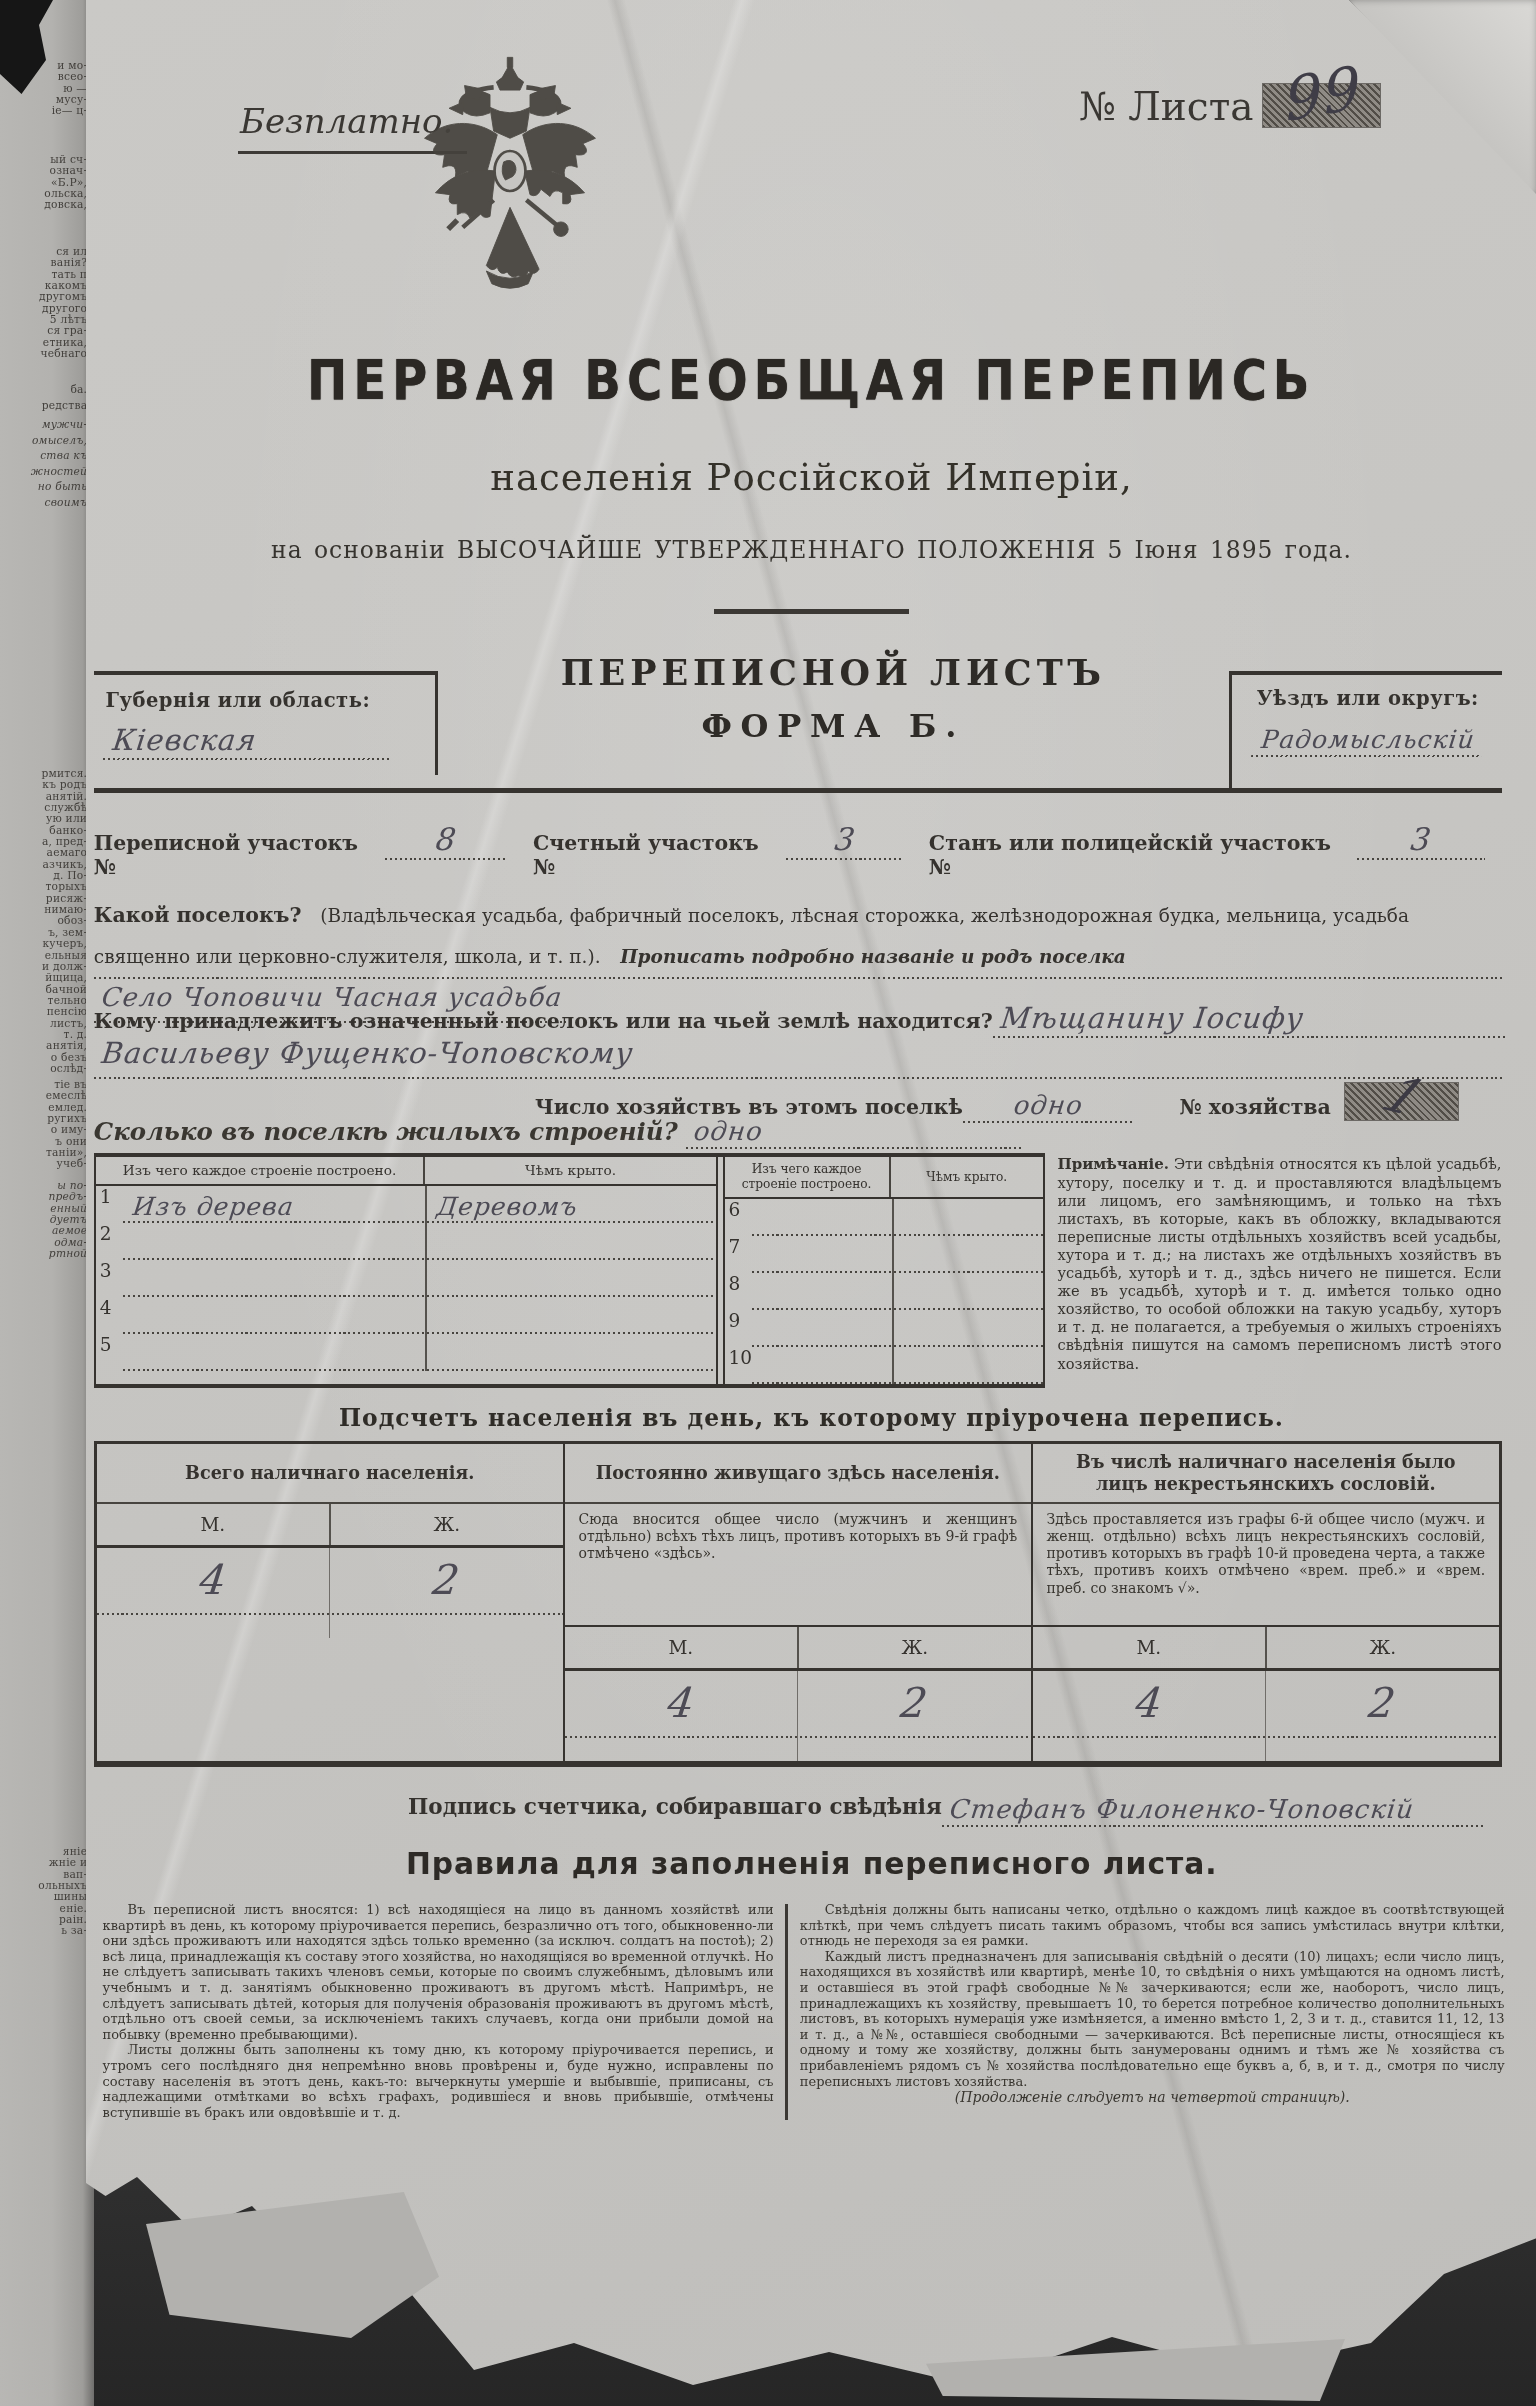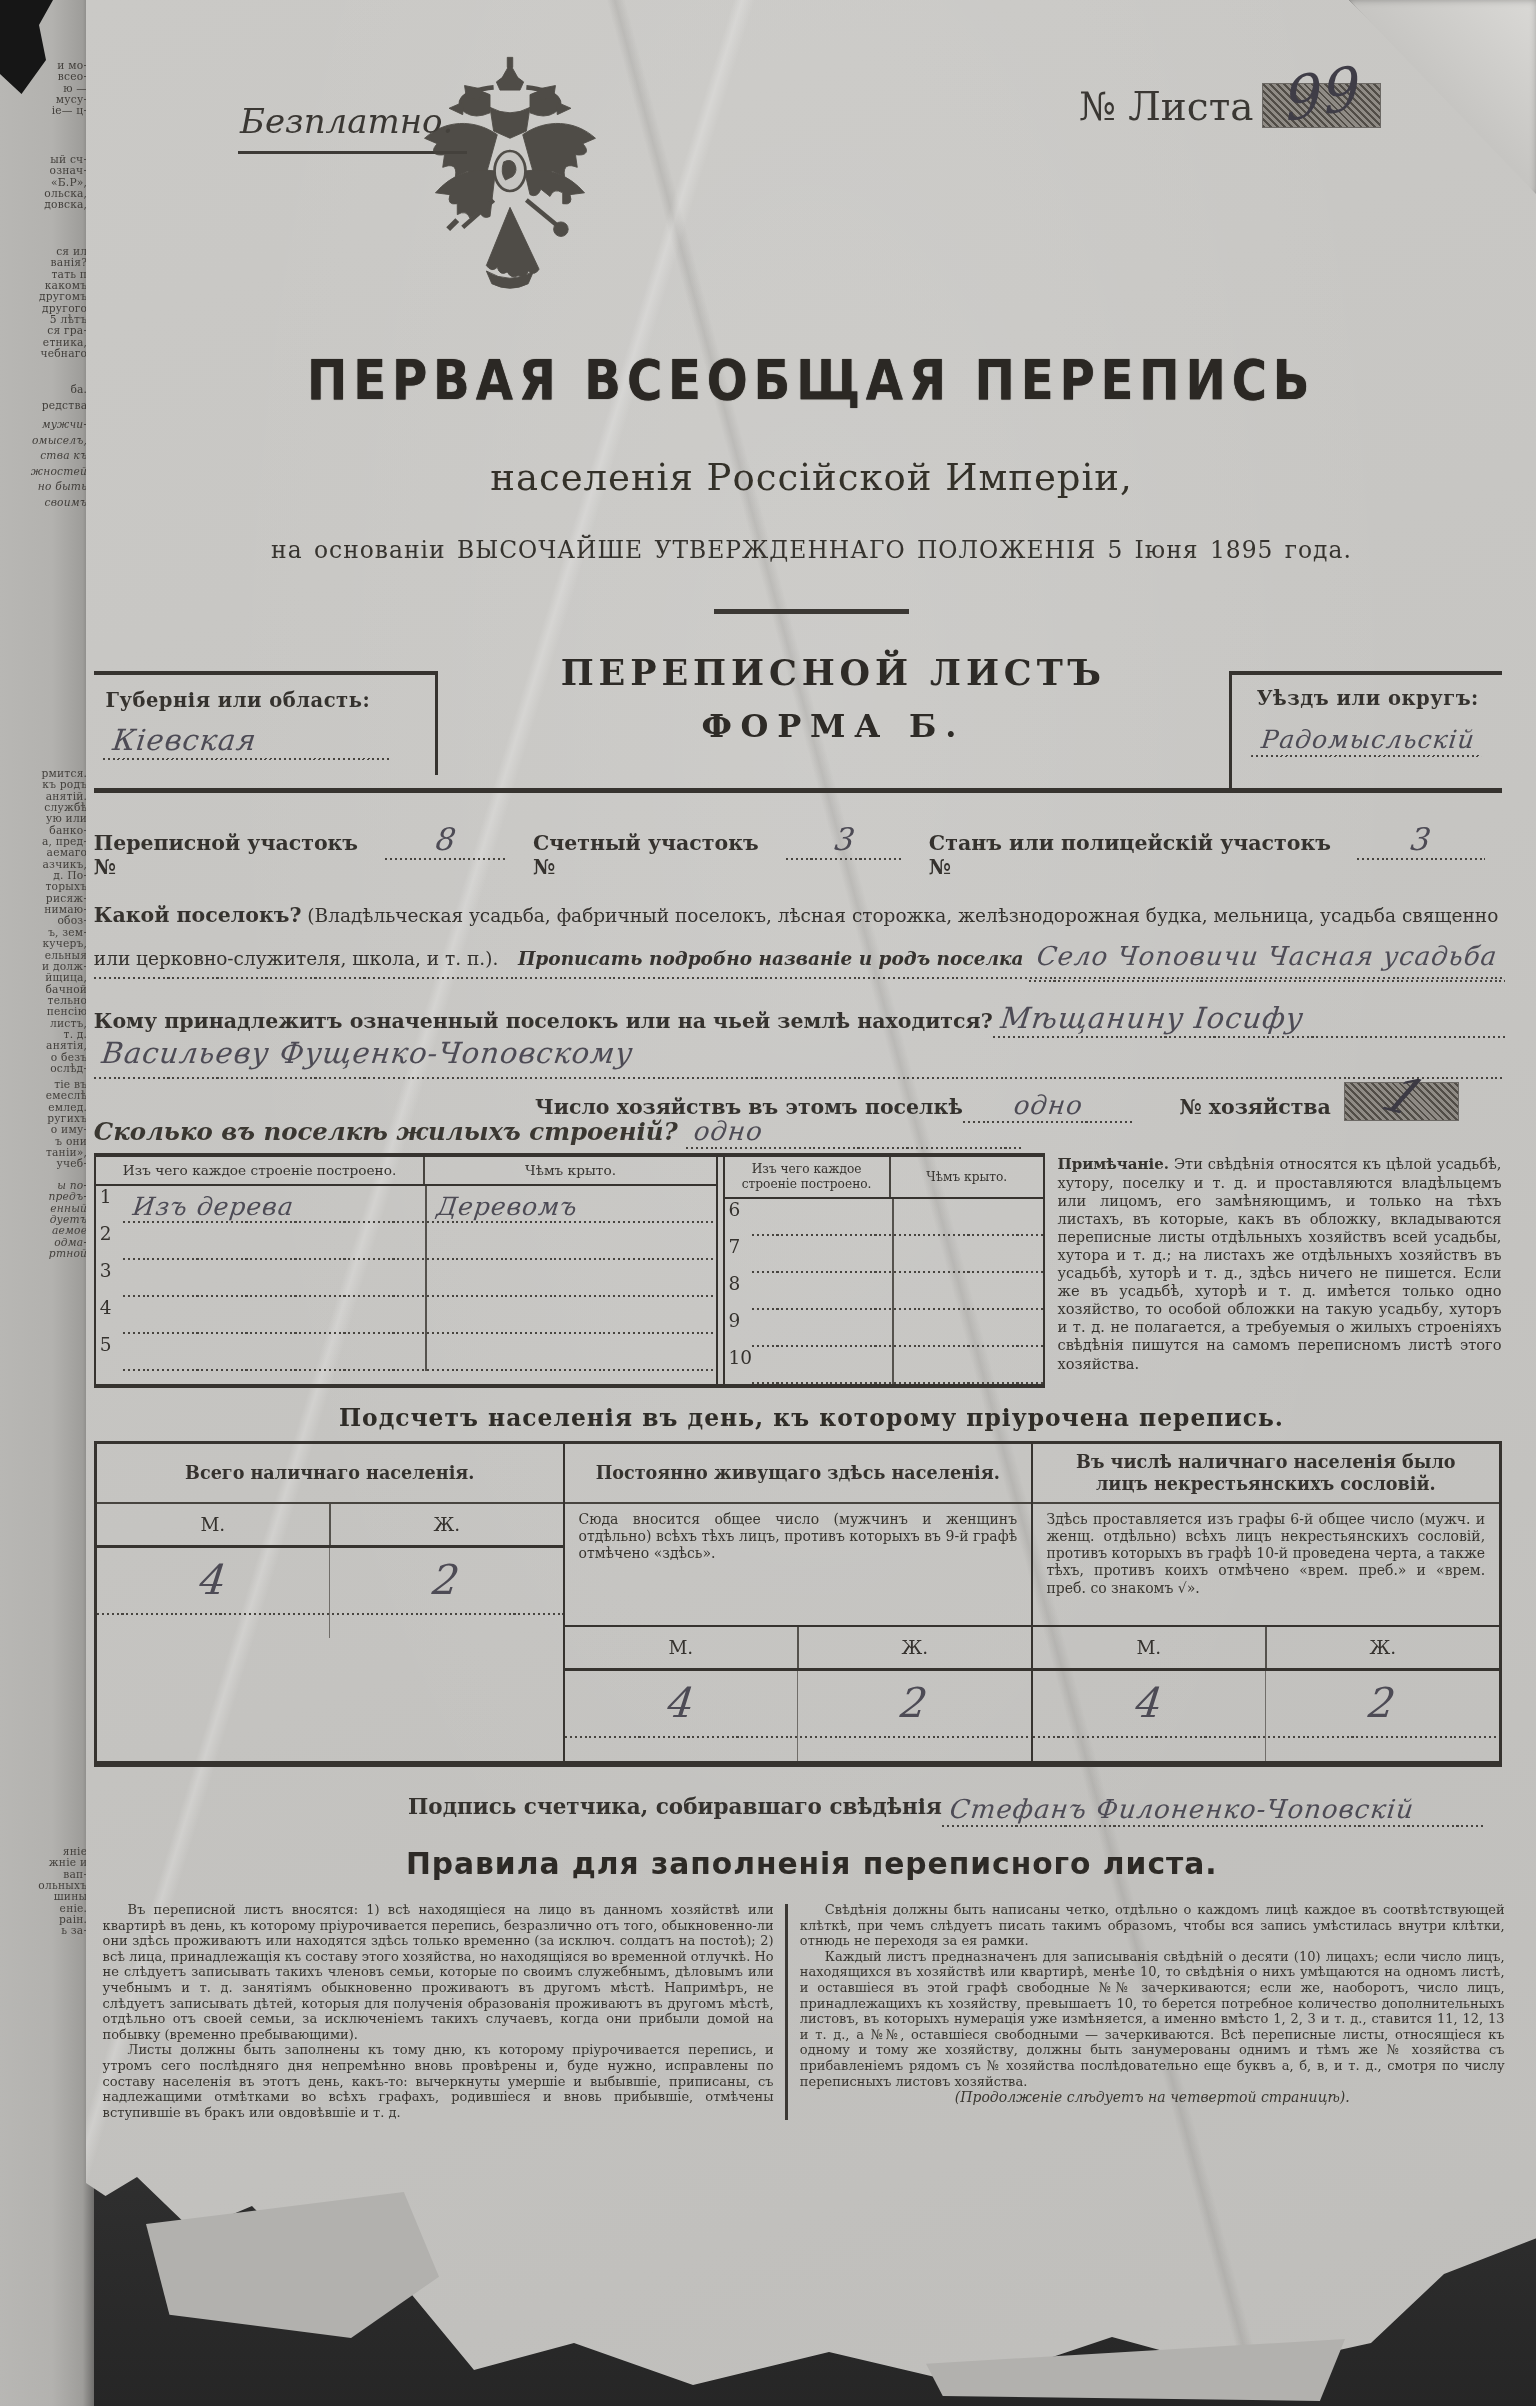--- a/index.html
+++ b/index.html
@@ -76,21 +76,21 @@
   .hc1{font-size:35px;font-weight:bold;letter-spacing:4.9px;color:#2e2b27;}
   .hc2{font-size:32px;font-weight:bold;letter-spacing:8.8px;margin-top:13.7px;color:#2e2b27;}
   .hb-left .hw{font-size:29px;margin-top:11.7px;}
   .hb-right .hw{font-size:25px;margin-top:15.6px;}
   .hb-left .dotline,.hb-right .dotline{min-width:85%;}
   
   .pline{left:7.8px;top:821px;width:1416px;font-size:20.5px;font-weight:bold;display:flex;align-items:baseline;}
   .pline .hw{font-size:31px;font-weight:normal;}
   .pline .dotline{margin-right:25px;}
   .settle{left:7.8px;top:895px;width:1412px;font-size:18.5px;line-height:41px;}
-  .settle .q{font-size:20.5px;font-weight:bold;margin-right:0;}
+  .settle .q{font-size:20.5px;font-weight:bold;margin-right:13px;}
   .settle .instr{font-style:italic;font-weight:bold;font-size:18.5px;margin-left:13.7px;}
   .settle .hw{font-size:26px;}
   .settle .dotline{min-width:419px;}
   .owner1{left:7.8px;top:1001px;width:1412px;display:flex;align-items:baseline;font-size:20.5px;font-weight:bold;}
   .owner1 .dotline{flex:1;}
   .owner1 .hw,.owner2 .hw{font-size:29px;font-weight:normal;}
   .owner2{top:1036px;height:43px;}
   .owner2 .hw{position:absolute;left:7.8px;top:0;}
   .hh{left:449px;top:1077px;display:flex;align-items:baseline;font-size:20.5px;font-weight:bold;}
   .hh .hw{font-size:26px;font-weight:normal;}

